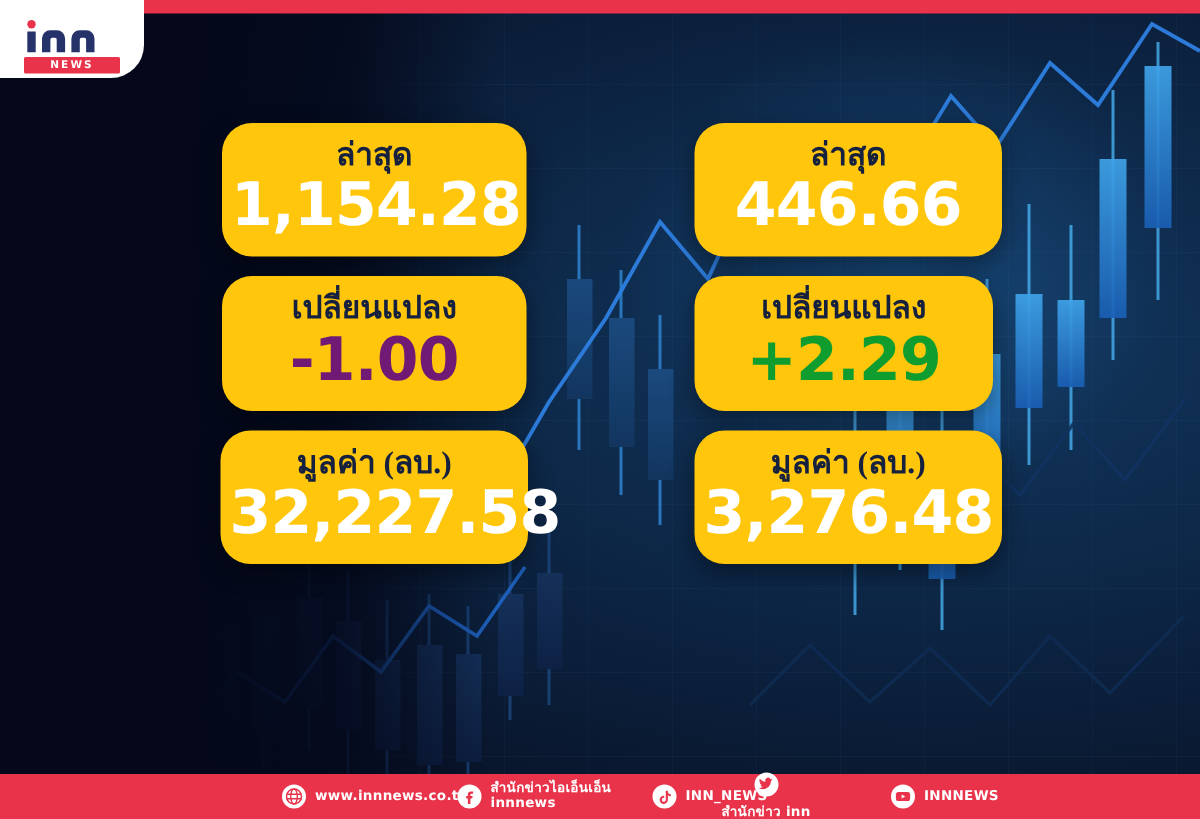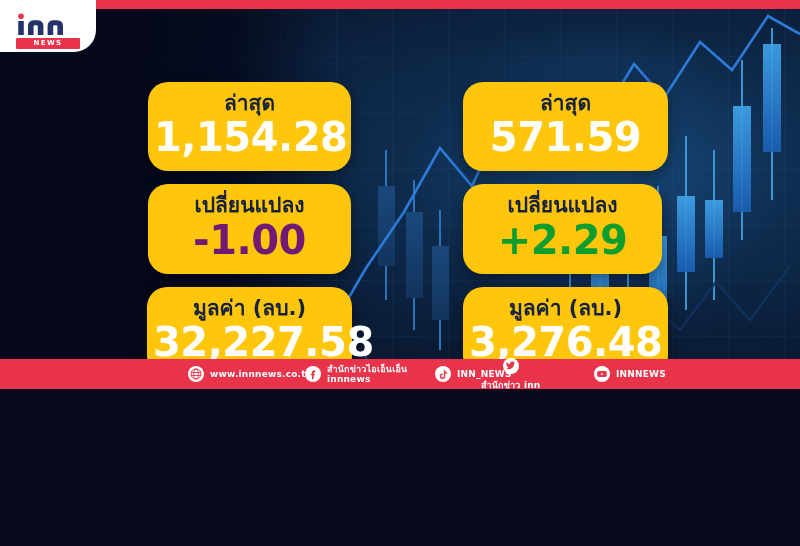--- a/index.html
+++ b/index.html
@@ -2,21 +2,21 @@
 <html><head>
 <meta charset="utf-8">
 <style>
   * { margin:0; padding:0; box-sizing:border-box; }
   html,body { width:800px; height:546px; overflow:hidden; }
   body {
     font-family:"DejaVu Sans","Liberation Sans",sans-serif;
     background:#060a1c;
     position:relative;
   }
-  .stage { position:absolute; inset:0; width:800px; height:389px; overflow:hidden; }
+  .stage { position:absolute; inset:0; width:800px; height:546px; overflow:hidden; }
 
   
   .bg-base {
     position:absolute; inset:0;
     background:
       radial-gradient(120% 90% at 78% 42%, #12375e 0%, #0d2747 34%, #0a1a33 58%, #070f22 78%, #050a18 100%);
   }
   .bg-left-dark {
     position:absolute; left:0; top:0; width:330px; height:546px;
     background:linear-gradient(90deg,#04081a 0%,#04081a 40%,rgba(4,8,26,0.82) 70%,rgba(4,8,26,0) 100%);
@@ -82,20 +82,21 @@
     text-align:center;
     margin-bottom:13px;
     box-shadow:0 5px 16px rgba(0,0,0,0.42);
   }
   .card-label {
     color:#16213f;
     font-size:21px;
     font-weight:700;
     line-height:1.25;
     white-space:nowrap;
+    font-family:Liberation Serif, serif;
   }
   .card-value {
     font-size:40px;
     font-weight:800;
     line-height:1.08;
     letter-spacing:-0.5px;
     white-space:nowrap;
   }
   .v-white { color:#ffffff; }
   .v-down  { color:#701a75; }
@@ -265,21 +266,21 @@
     <div class="card card-value-row">
       <div class="card-label">มูลค่า (ลบ.)</div>
       <div class="card-value v-white">32,227.58</div>
     </div>
   </div>
 
   <div class="col col-mai">
 
     <div class="card card-last">
       <div class="card-label">ล่าสุด</div>
-      <div class="card-value v-white">571.59</div>
+      <div class="card-value v-white">446.66</div>
     </div>
 
     <div class="card card-change">
       <div class="card-label">เปลี่ยนแปลง</div>
       <div class="card-value v-up">+2.29</div>
     </div>
 
     <div class="card card-value-row">
       <div class="card-label">มูลค่า (ลบ.)</div>
       <div class="card-value v-white">3,276.48</div>

